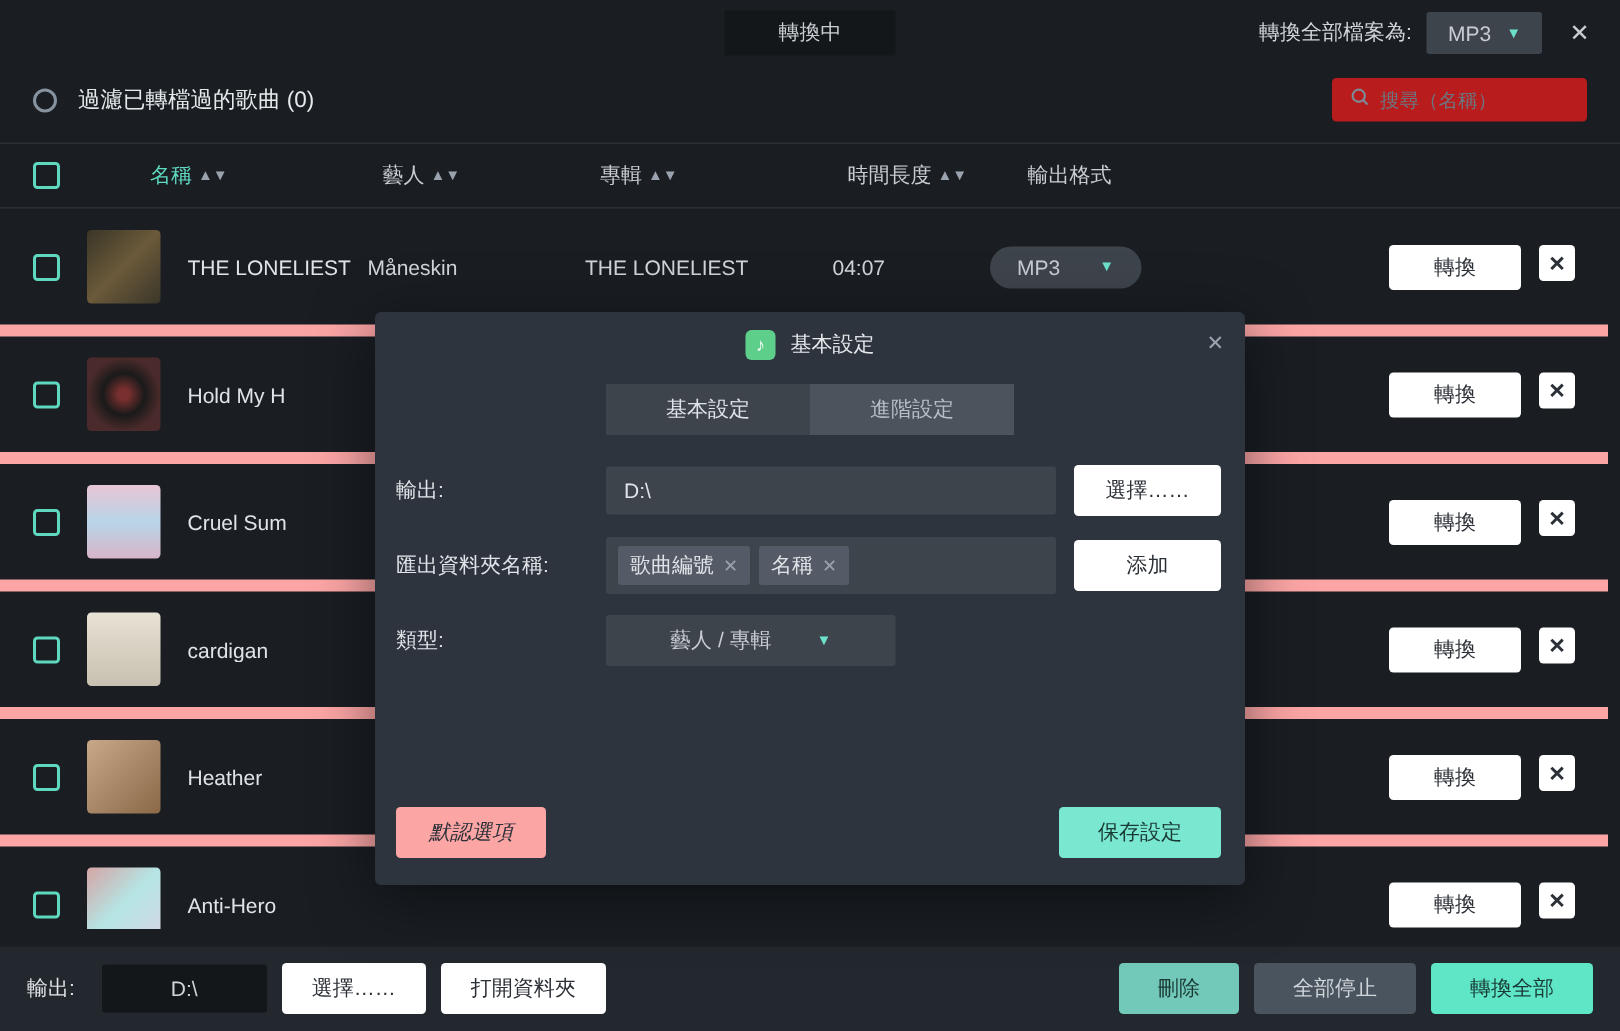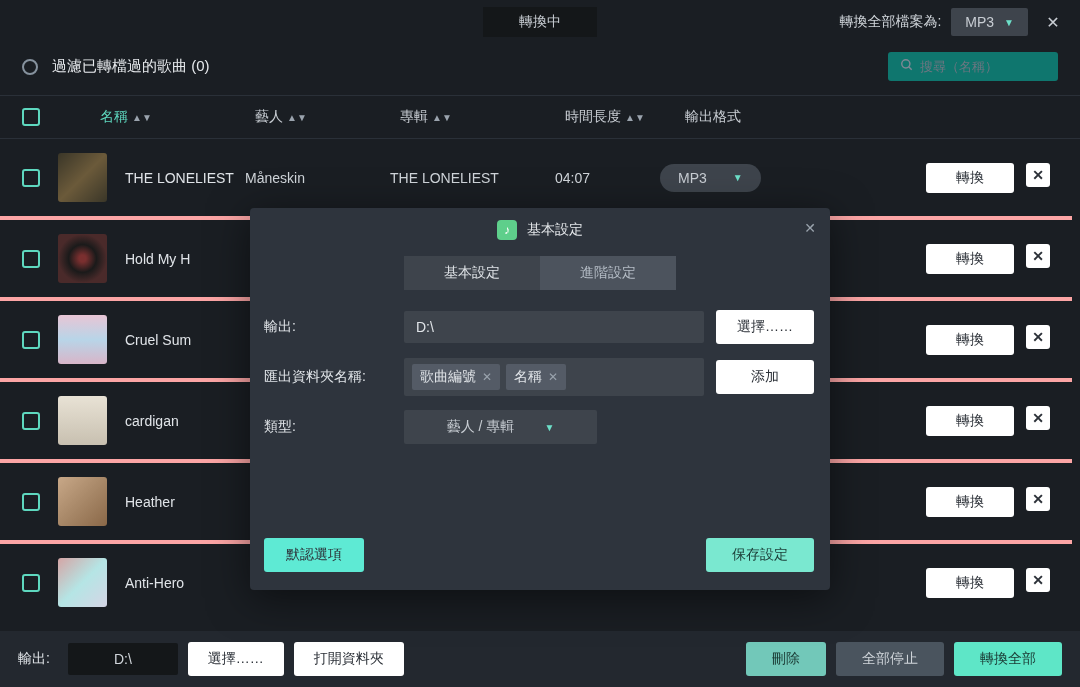--- a/index.html
+++ b/index.html
@@ -13,41 +13,41 @@
 .topbar-right { margin-left: auto; display: flex; align-items: center; gap: 10px; }
 .top-label { color: #d0d5da; }
 .fmt-select { display: flex; align-items: center; gap: 10px; background: #3e444c; padding: 6px 14px; border-radius: 2px; cursor: pointer; }
 .fmt-select .chev { color: #6de0c9; font-size: 10px; }
 .close-x { width: 30px; text-align: center; cursor: pointer; font-size: 16px; color: #c8cdd3; }
 
 
 .filterbar { display: flex; align-items: center; padding: 8px 22px 14px 22px; }
 .ring { width: 16px; height: 16px; border: 2px solid #86929e; border-radius: 50%; margin-right: 14px; }
 .filterbar .ftxt { color: #e6e9ec; font-size: 15px; font-weight: 500; }
-.search-box { margin-left: auto; display: flex; align-items: center; background: #0f766e; padding: 6px 12px; border-radius: 3px; width: 170px; }
+.search-box { margin-left: auto; display: flex; align-items: center; background: #b91c1c; padding: 6px 12px; border-radius: 3px; width: 170px; }
 .search-box .mag { margin-right: 6px; color: #7d8894; }
 .search-box input { background: transparent; border: none; outline: none; color: #c8cdd3; width: 100%; font-size: 13px; }
 .search-box input::placeholder { color: #6c7681; }
 
 
 .header-row { display: flex; align-items: center; padding: 12px 22px; border-top: 1px solid #2a3038; border-bottom: 1px solid #2a3038; }
 .cb { width: 18px; height: 18px; border: 2px solid #5ed8bf; border-radius: 3px; cursor: pointer; flex-shrink: 0; }
 .col { display: flex; align-items: center; gap: 4px; }
 .col .sort { font-size: 10px; color: #9aa3ad; display: flex; flex-direction: column; line-height: 5px; }
 .col.name { color: #5ed8bf; margin-left: 60px; width: 155px; }
 .col.artist { width: 145px; }
 .col.album { width: 165px; }
 .col.dur { width: 120px; }
 .col.ofmt { width: 120px; }
 
 
 .list { overflow-y: auto; height: 480px; margin-right: 8px; }
 .list::-webkit-scrollbar { width: 6px; }
 .list::-webkit-scrollbar-thumb { background: #555c66; border-radius: 3px; }
-.row { display: flex; align-items: center; padding: 14px 22px; border-bottom: 4px solid #fca5a5; }
+.row { display: flex; align-items: center; padding: 14px 22px; border-bottom: 8px solid #fca5a5; }
 .row .art { width: 49px; height: 49px; border-radius: 3px; margin-left: 18px; flex-shrink: 0; }
 .row .name-c { width: 120px; margin-left: 18px; color: #e0e4e8; overflow: hidden; white-space: nowrap; text-overflow: ellipsis; }
 .row .artist-c { width: 145px; color: #d0d5da; overflow: hidden; white-space: nowrap; text-overflow: ellipsis; }
 .row .album-c { width: 165px; color: #d0d5da; overflow: hidden; white-space: nowrap; text-overflow: ellipsis; }
 .row .dur-c { width: 105px; color: #d0d5da; }
 .row .fmt-c { width: 190px; }
 .row .fmt-pill { display: inline-flex; align-items: center; gap: 26px; background: #3e444c; padding: 6px 18px; border-radius: 14px; cursor: pointer; }
 .row .fmt-pill .chev { color: #6de0c9; font-size: 10px; }
 .row .act-c { margin-left: auto; display: flex; gap: 12px; }
 .row .conv-btn { background: #fff; color: #2c3138; padding: 6px 30px; border-radius: 3px; cursor: pointer; font-weight: 500; }
@@ -77,21 +77,21 @@
 .frow { display: flex; align-items: center; margin-bottom: 14px; }
 .flab { width: 140px; color: #e0e4e8; }
 .fval { flex: 1; background: #3e444c; padding: 8px 12px; border-radius: 2px; color: #e0e4e8; }
 .fbtn { margin-left: 12px; background: #fff; color: #2c3138; padding: 8px 20px; border-radius: 3px; cursor: pointer; width: 98px; text-align: center; }
 .tags-box { flex: 1; background: #3e444c; padding: 6px 8px; border-radius: 2px; display: flex; gap: 6px; }
 .tag { background: #545b66; padding: 4px 8px; border-radius: 2px; display: flex; align-items: center; gap: 6px; color: #e0e4e8; }
 .tag .tx { color: #9aa3ad; cursor: pointer; font-size: 12px; }
 .type-sel { width: 193px; background: #3e444c; padding: 8px 14px; border-radius: 2px; display: flex; align-items: center; justify-content: center; gap: 30px; cursor: pointer; }
 .type-sel .chev { color: #6de0c9; font-size: 10px; }
 .modal-foot { display: flex; justify-content: space-between; padding: 70px 16px 18px 14px; }
-.modal-foot .df-btn { background: #5eead4; color: #2c3138; padding: 8px 22px; border-radius: 3px; cursor: pointer; }
+.modal-foot .df-btn { background: #fca5a5; color: #2c3138; padding: 8px 22px; border-radius: 3px; cursor: pointer; font-style: italic; }
 .modal-foot .sv-btn { background: #7ae8d0; color: #1a3a34; padding: 8px 26px; border-radius: 3px; cursor: pointer; }
 
 
 .a0 { background: linear-gradient(135deg,#3a3628,#6b5a3a,#3a3628); }
 .a1 { background: radial-gradient(circle,#7a2f2f 10%,#1a1a1a 40%,#4a2a2a 70%); }
 .a2 { background: linear-gradient(180deg,#e8c5d5,#b8d5e8,#d8b5c8); }
 .a3 { background: linear-gradient(180deg,#e8e2d5,#c8c0b0); }
 .a4 { background: linear-gradient(135deg,#c8a888,#a88868 50%,#8a6848); }
 .a5 { background: linear-gradient(135deg,#d5a5a5,#b5e5e5 50%,#d5d5e5); }
 </style>

